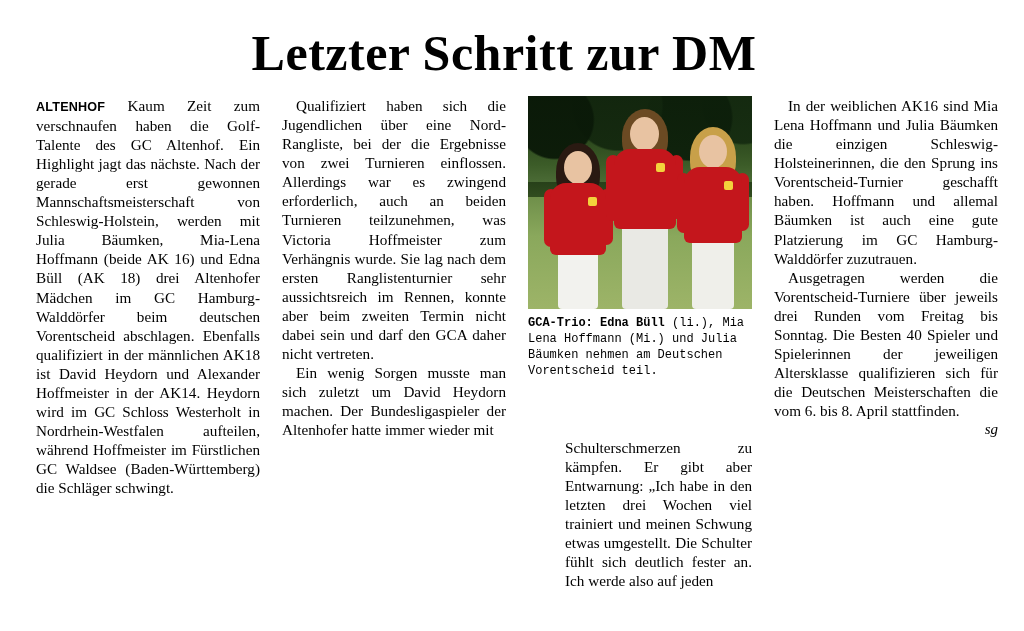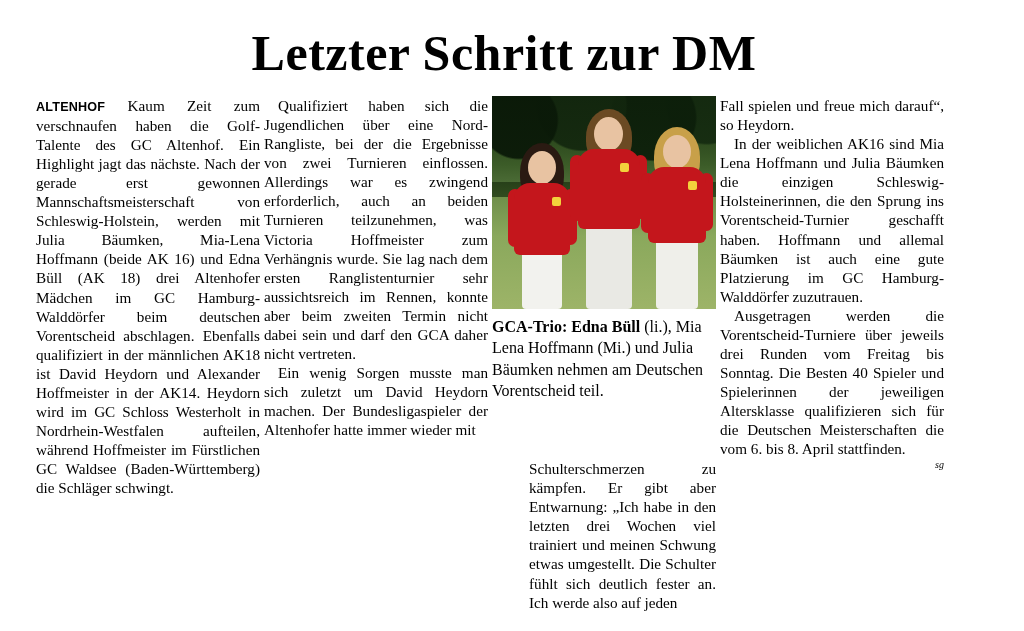--- a/index.html
+++ b/index.html
@@ -26,21 +26,21 @@
     font-family: "Liberation Serif", serif;
     font-weight: bold;
     font-size: 50px;
     line-height: 1.0;
     letter-spacing: 0.5px;
     margin: 28px 16px 18px 0;
   }
   .columns {
     display: flex;
     flex-direction: row;
-    gap: 4px;
+    gap: 22px;
     padding: 0 36px;
     box-sizing: border-box;
   }
   .col {
     width: 224px;
     flex: 0 0 224px;
     position: relative;
   }
   p {
     margin: 0;
@@ -56,21 +56,21 @@
   }
   .dateline {
     font-family: "Liberation Sans", sans-serif;
     font-weight: bold;
     font-size: 12.6px;
     letter-spacing: 0.2px;
   }
   .sig {
     text-align: right;
     font-style: italic;
-    font-size: 10px;
+    font-size: 15px;
     margin-top: 1px;
   }
   
   .photo-col {
     width: 224px;
     flex: 0 0 224px;
   }
   .photo {
     position: relative;
     width: 224px;
@@ -150,22 +150,22 @@
   #fig3 .legs { left: 16px; top: 114px; width: 42px; height: 70px; background: #efefea; }
   #fig3 .arm.l { left: 1px; top: 48px; width: 13px; height: 60px; }
   #fig3 .arm.r { left: 60px; top: 48px; width: 13px; height: 58px; }
   .logo {
     position: absolute;
     width: 9px; height: 9px;
     background: #f3d23c;
     border-radius: 2px;
   }
   .caption {
-    font-family: Liberation Serif, serif;
-    font-size: 16px;
+    font-family: Liberation Mono, monospace;
+    font-size: 12px;
     line-height: 1.33;
     margin-top: 7px;
     text-align: left;
   }
   .caption b { font-weight: bold; }
   .caption-gap {
     height: 58px;
   }
   .photo-text {
     font-family: "Liberation Serif", serif;
@@ -231,20 +231,19 @@
       <div class="caption">
         <b>GCA-Trio: Edna Büll</b><span> (li.), Mia Lena Hoffmann (Mi.) und Julia Bäumken nehmen am Deutschen Vorentscheid teil.</span>
       </div>
 
       <div class="caption-gap"></div>
 
       <p class="photo-text">Schulterschmerzen zu kämpfen. Er gibt aber Entwarnung: „Ich habe in den letzten drei Wochen viel trainiert und meinen Schwung etwas umgestellt. Die Schulter fühlt sich deutlich fester an. Ich werde also auf jeden</p>
     </div>
 
     <div class="col">
-      <p>Fall spielen und freue mich darauf“, so Heydorn.</p>
       <p class="indent">In der weiblichen AK16 sind Mia Lena Hoffmann und Julia Bäumken die einzigen Schleswig-Holsteinerinnen, die den Sprung ins Vorentscheid-Turnier geschafft haben. Hoffmann und allemal Bäumken ist auch eine gute Platzierung im GC Hamburg-Walddörfer zuzutrauen.</p>
       <p class="indent">Ausgetragen werden die Vorentscheid-Turniere über jeweils drei Runden vom Freitag bis Sonntag. Die Besten 40 Spieler und Spielerinnen der jeweiligen Altersklasse qualifizieren sich für die Deutschen Meisterschaften die vom 6. bis 8. April stattfinden.</p>
       <div class="sig">sg</div>
     </div>
 
   </div>
 </div>
 
 </body></html>

